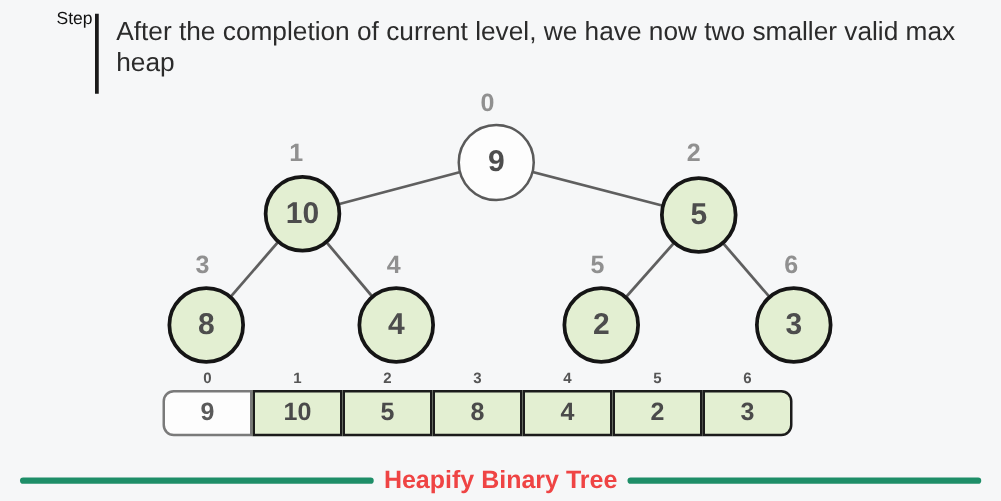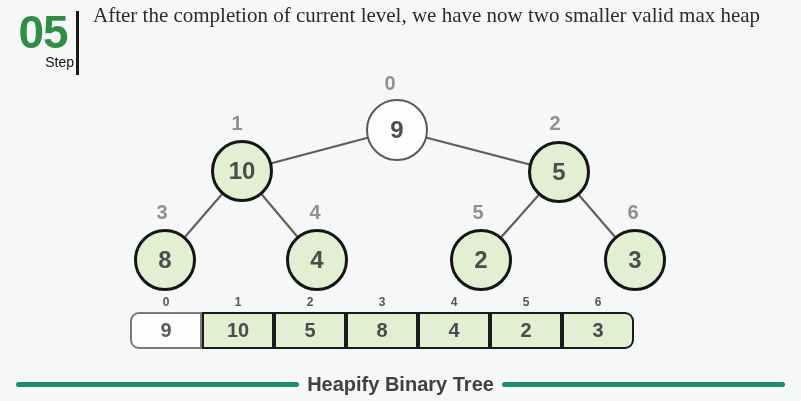--- a/index.html
+++ b/index.html
@@ -9,22 +9,22 @@
     background:#f6f7f8;
     font-family:"Liberation Sans", sans-serif;
     overflow:hidden;
   }
   
   .step-block{position:absolute;left:12px;top:8px;width:62px;text-align:center;}
   .step-number{font-size:46px;font-weight:bold;color:#2f8d46;line-height:48px;letter-spacing:-1px;}
   .step-label{font-size:14px;color:#111;margin-top:-2px;text-align:right;}
   .hdr-divider{position:absolute;left:76px;top:11px;width:3px;height:64px;background:#1a1a1a;}
   .description{
-    position:absolute;left:93px;top:3px;width:680px;
-    font-size:21px;line-height:25px;color:#2b2b2b;font-family:Liberation Serif, serif;
+    position:absolute;left:93px;top:13px;width:680px;
+    font-size:21px;line-height:25px;color:#2b2b2b;
   }
   
   .edges{position:absolute;left:0;top:0;width:801px;height:401px;}
   .node{
     position:absolute;width:62px;height:62px;border-radius:50%;
     background:#e3efd2;border:3px solid #151515;box-sizing:border-box;
     display:flex;align-items:center;justify-content:center;
     font-size:24px;font-weight:bold;color:#4d4d4d;
   }
   .node.root{background:#fdfdfd;border:2px solid #5a5a5a;}
@@ -47,29 +47,28 @@
   .cell.last{border-radius:0 9px 9px 0;}
   
   .footer{
     position:absolute;left:0;bottom:5px;width:801px;
     display:flex;align-items:center;justify-content:center;
     padding:0;box-sizing:border-box;
   }
   .footer .rule{height:5px;background:#1e8e68;border-radius:3px;flex:1;}
   .footer .rule.left{margin-left:16px;}
   .footer .rule.right{margin-right:16px;}
-  .footer .title{font-size:20px;font-weight:bold;color:#404040;margin:0 8px;white-space:nowrap;}
+  .footer .title{font-size:20px;font-weight:bold;color:#ef4444;margin:0 8px;white-space:nowrap;}
 </style>
 </head>
 <body>
 
 <div class="canvas">
 
   <div class="step-block">
-    <div class="step-number">05</div>
     <div class="step-label">Step</div>
   </div>
   <div class="hdr-divider"></div>
   <div class="description">After the completion of current level, we have now two smaller valid max heap</div>
 
   <svg class="edges" viewBox="0 0 801 401">
     <line x1="397" y1="130" x2="242" y2="171" stroke="#5f5f5f" stroke-width="2.2"></line>
     <line x1="397" y1="130" x2="559" y2="172" stroke="#5f5f5f" stroke-width="2.2"></line>
     <line x1="242" y1="171" x2="165" y2="260" stroke="#5f5f5f" stroke-width="2.2"></line>
     <line x1="242" y1="171" x2="317" y2="260" stroke="#5f5f5f" stroke-width="2.2"></line>

